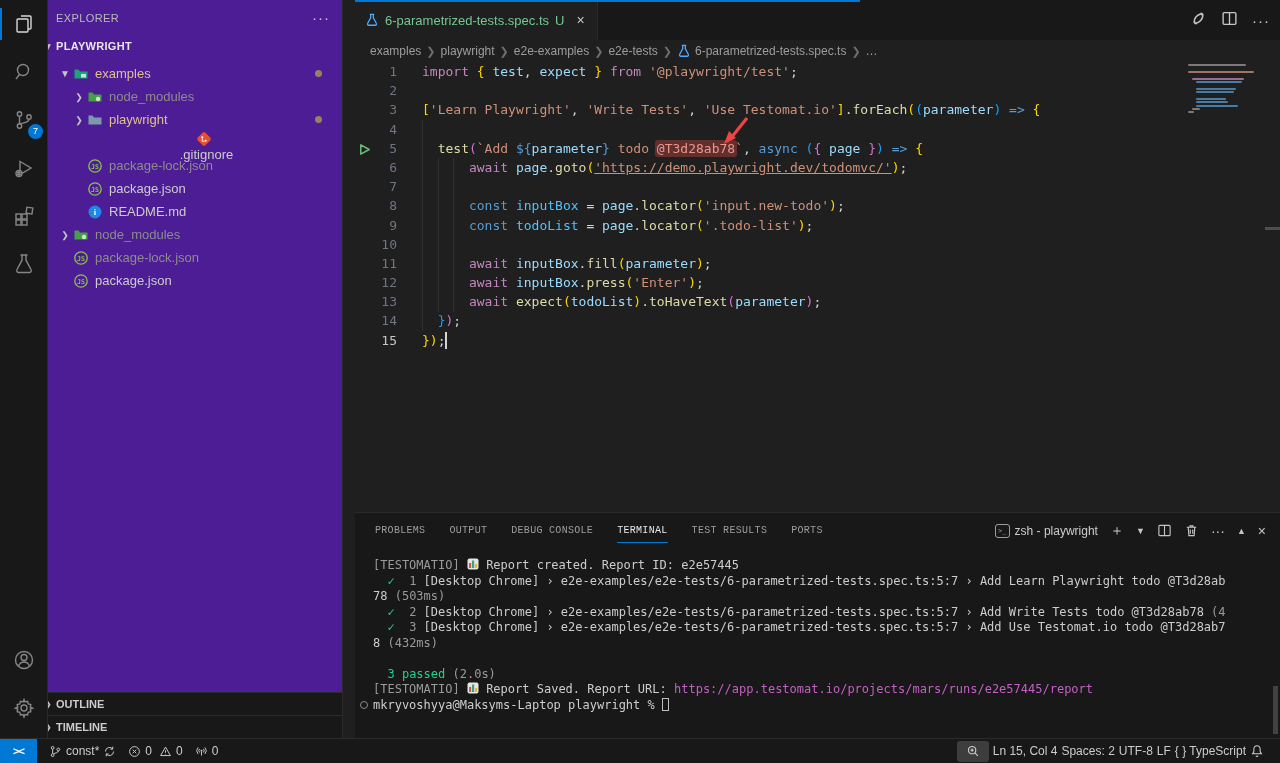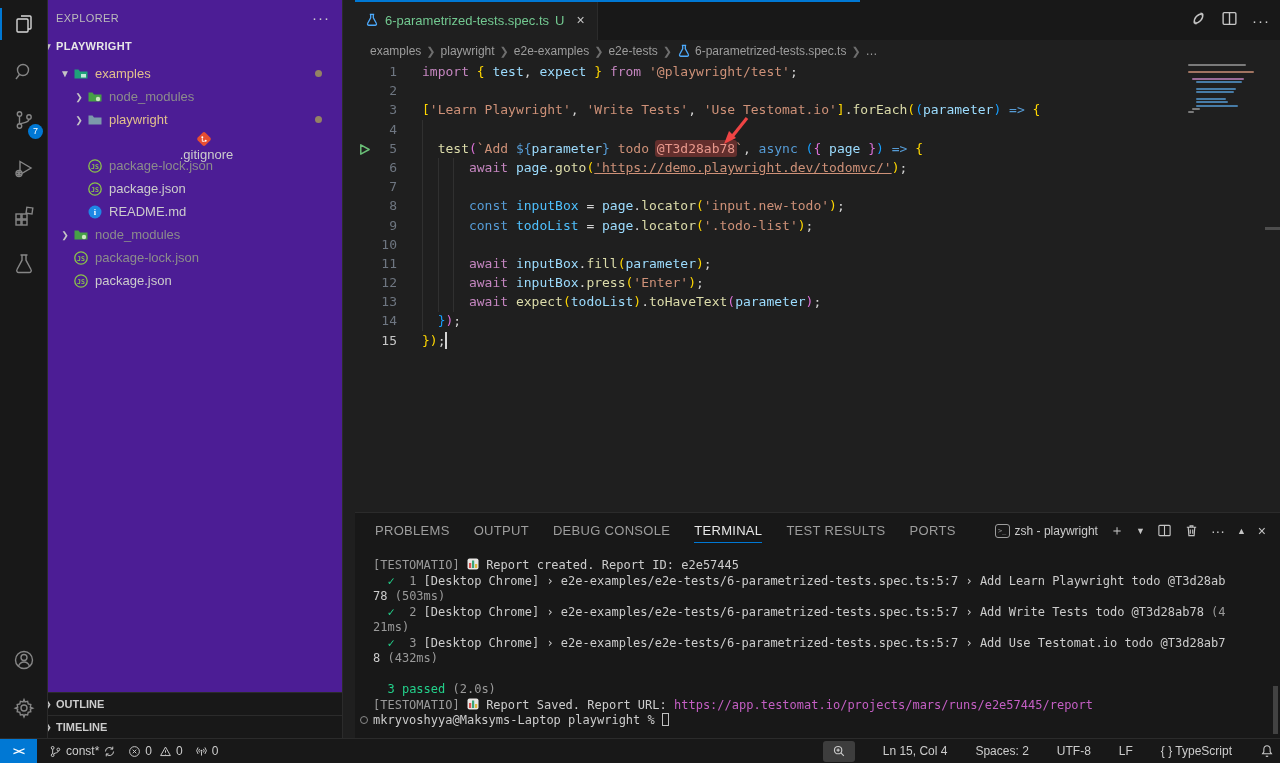--- a/index.html
+++ b/index.html
@@ -61,42 +61,42 @@
   .iguide { position:absolute; width:1px; background:rgba(255,255,255,.08); }
   #cursor-editor { position:absolute; width:1.5px; height:17px; background:#d4d4d4; }
   #minimap { position:absolute; right:22px; top:2px; width:70px; }
   .mm-row { height:2px; margin-bottom:1.4px; border-radius:1px; opacity:.75; }
   #mm-edge { position:absolute; right:0; top:165px; width:15px; height:3px; background:#4e4e4e; }
   #red-arrow { position:absolute; left:365px; top:50px; width:36px; height:36px; }
 
   
   #panel { position:absolute; left:0; top:512px; width:925px; height:226px; background:#181818; border-top:1px solid #2b2b2b; }
   #panel-header { position:relative; height:35px; display:flex; align-items:center; padding-left:20px; gap:24px; }
-  .p-tab { font-size:13px; letter-spacing:.3px; color:#9d9d9d; height:35px; line-height:35px; position:relative; }
+  .p-tab { font-size:10px; letter-spacing:.3px; color:#9d9d9d; height:35px; line-height:35px; position:relative;font-family:Liberation Mono, monospace; }
   .p-tab.active { color:#e7e7e7; }
   .p-tab.active::after { content:""; position:absolute; left:0; right:0; bottom:5px; height:1.5px; background:#0078d4; }
   #panel-actions { position:absolute; right:14px; top:0; height:35px; display:flex; align-items:center; gap:12px; color:#c5c5c5; font-size:13px; }
   #term-label { display:flex; align-items:center; gap:5px; font-size:12px; color:#cccccc; }
   .shell-badge { width:15px; height:14px; border:1px solid #9d9d9d; border-radius:3px; font-size:7px; line-height:12px; text-align:center; color:#9d9d9d; font-family:"DejaVu Sans Mono",monospace; }
   #panel-actions svg { width:15px; height:15px; stroke:currentColor; fill:none; stroke-width:1.2; }
   .pa-glyph { font-size:14px; }
 
   #terminal { position:absolute; left:0; top:35px; right:0; bottom:0; padding:10px 0 0 18px; font-family:"DejaVu Sans Mono", monospace; font-size:12px; line-height:15.5px; color:#cccccc; }
   .t-line { position:relative; white-space:pre; }
   .ts-fg{color:#cccccc}.ts-dim{color:#9a9a9a}.ts-green{color:#23d18b}.ts-mag{color:#c45fc4}
   .hollow-cursor { display:inline-block; width:7px; height:13px; border:1px solid #bfbfbf; vertical-align:-2px; }
   .cmd-dot { position:absolute; left:-13px; top:3px; width:8px; height:8px; border:1px solid #8a8a8a; border-radius:50%; }
   #term-scrollbar { position:absolute; right:2px; bottom:4px; width:5px; height:48px; background:#424242; }
 
   
   #statusbar { position:absolute; left:0; top:738px; width:1280px; height:25px; background:#181818; border-top:1px solid #2b2b2b; display:flex; align-items:center; font-size:12px; color:#cccccc; }
   #sb-remote { width:37px; height:25px; background:#0078d4; color:#fff; display:flex; align-items:center; justify-content:center; font-weight:bold; font-size:11px; letter-spacing:-1px; }
   .st-item { display:flex; align-items:center; gap:4px; margin-left:12px; }
   .st-item svg { width:13px; height:13px; stroke:currentColor; fill:none; stroke-width:1.2; }
-  #st-right { position:absolute; right:6px; display:flex; align-items:center; gap:28px; }
+  #st-right { position:absolute; right:16px; display:flex; align-items:center; gap:4px; }
   #zoom-box { width:32px; height:21px; background:#3d3d3d; border-radius:3px; display:flex; align-items:center; justify-content:center; }
   #zoom-box svg { width:14px; height:14px; stroke:#cccccc; fill:none; stroke-width:1.3; }
   .flask-svg { width:14px; height:14px; stroke:#4daafc; fill:none; stroke-width:1.5; }
 </style>
 </head>
 <body>
 
 <div id="root">
 
   <nav id="activitybar">
@@ -425,21 +425,20 @@
       <div id="terminal">
           <div class="t-line"><span class="ts-dim">[TESTOMATIO] </span><span><svg width="12" height="12" viewBox="0 0 12 12" style="vertical-align:-1px">
                 <rect x="0.5" y="0.5" width="11" height="11" rx="2" fill="#e8e6e3"></rect>
                 <rect x="2" y="5" width="2.2" height="5" fill="#d9534f"></rect>
                 <rect x="5" y="2.5" width="2.2" height="7.5" fill="#3aa47a"></rect>
                 <rect x="8" y="6" width="2.2" height="4" fill="#e0b73f"></rect>
               </svg></span><span class="ts-fg"> Report created. Report ID: e2e57445</span></div>
           <div class="t-line"><span class="ts-fg">  </span><span class="ts-green">✓</span><span class="ts-dim">  1 </span><span class="ts-fg">[Desktop Chrome] › e2e-examples/e2e-tests/6-parametrized-tests.spec.ts:5:7 › Add Learn Playwright todo @T3d28ab</span></div>
           <div class="t-line"><span class="ts-fg">78 </span><span class="ts-dim">(503ms)</span></div>
           <div class="t-line"><span class="ts-fg">  </span><span class="ts-green">✓</span><span class="ts-dim">  2 </span><span class="ts-fg">[Desktop Chrome] › e2e-examples/e2e-tests/6-parametrized-tests.spec.ts:5:7 › Add Write Tests todo @T3d28ab78 </span><span class="ts-dim">(4</span></div>
-          <div class="t-line"><span class="ts-dim">21ms)</span></div>
           <div class="t-line"><span class="ts-fg">  </span><span class="ts-green">✓</span><span class="ts-dim">  3 </span><span class="ts-fg">[Desktop Chrome] › e2e-examples/e2e-tests/6-parametrized-tests.spec.ts:5:7 › Add Use Testomat.io todo @T3d28ab7</span></div>
           <div class="t-line"><span class="ts-fg">8 </span><span class="ts-dim">(432ms)</span></div>
           <div class="t-line">&nbsp;</div>
           <div class="t-line"><span class="ts-fg">  </span><span class="ts-green">3 passed</span><span class="ts-fg"> </span><span class="ts-dim">(2.0s)</span></div>
           <div class="t-line"><span class="ts-dim">[TESTOMATIO] </span><span><svg width="12" height="12" viewBox="0 0 12 12" style="vertical-align:-1px">
                 <rect x="0.5" y="0.5" width="11" height="11" rx="2" fill="#e8e6e3"></rect>
                 <rect x="2" y="5" width="2.2" height="5" fill="#d9534f"></rect>
                 <rect x="5" y="2.5" width="2.2" height="7.5" fill="#3aa47a"></rect>
                 <rect x="8" y="6" width="2.2" height="4" fill="#e0b73f"></rect>
               </svg></span><span class="ts-fg"> Report Saved. Report URL: </span><span class="ts-mag">https://app.testomat.io/projects/mars/runs/e2e57445/report</span></div>

